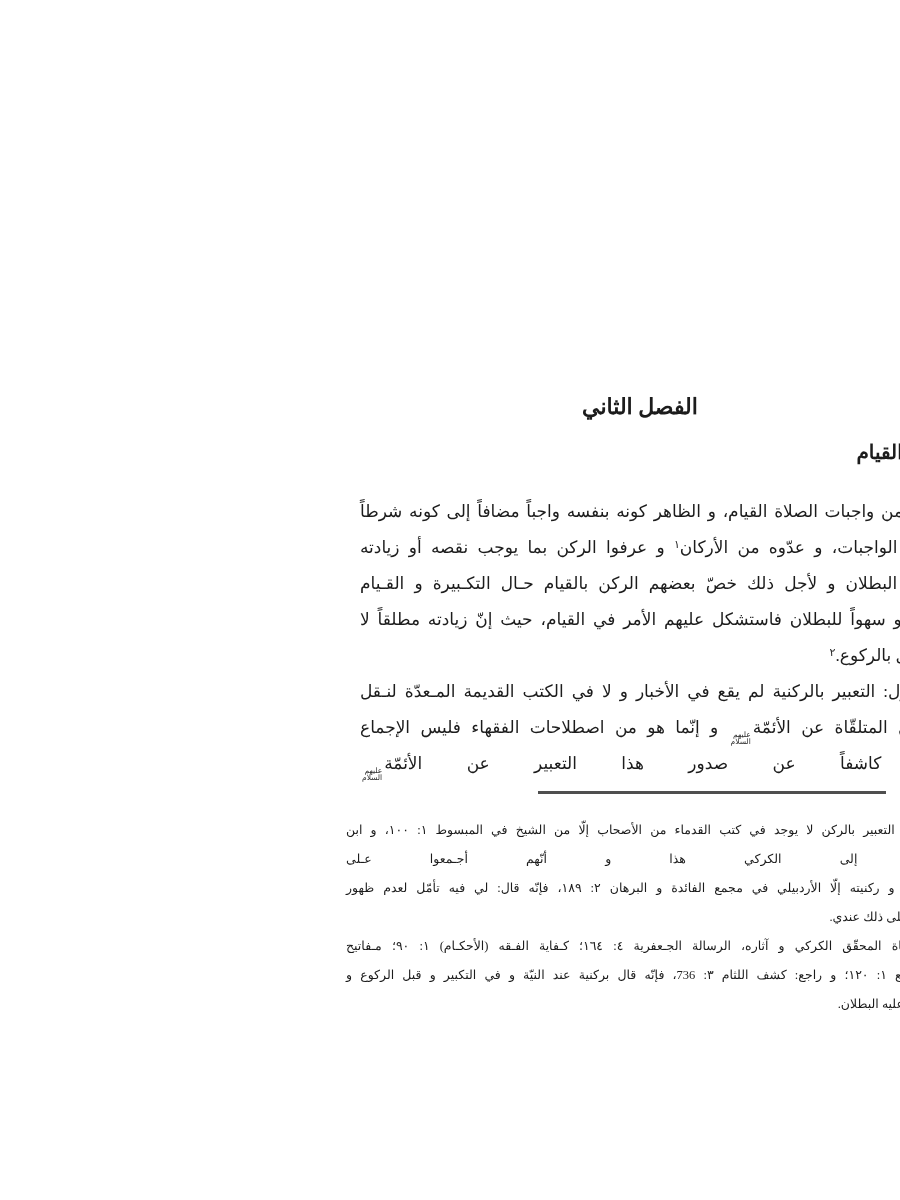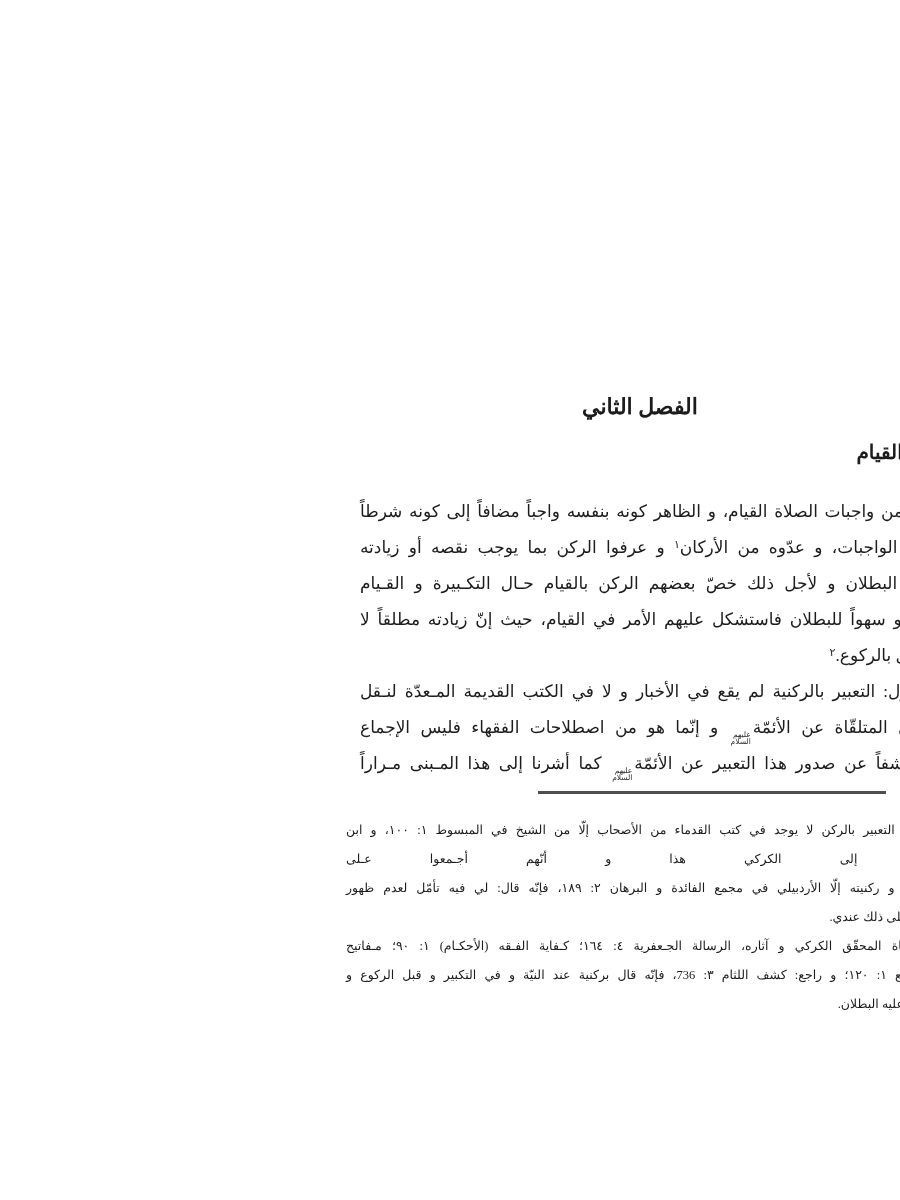--- a/index.html
+++ b/index.html
@@ -62,21 +62,21 @@
 
   <div class="para para2">
     <div class="line indent-b">أقول: التعبير بالركنية لم يقع في الأخبار و لا في الكتب القديمة المـعدّة لنـقل</div>
     <div class="line"><span>الاُصول المتلقّاة عن الأئمّة</span><span class="hon">
           <span>عليهم</span>
           <span>السلام</span>
         </span><span> و إنّما هو من اصطلاحات الفقهاء فليس الإجماع</span></div>
     <div class="line"><span>فيه كاشفاً عن صدور هذا التعبير عن الأئمّة</span><span class="hon">
           <span>عليهم</span>
           <span>السلام</span>
-        </span><span> كما أشرنا إلى هذا المـبنى مـراراً</span></div>
+        </span></div>
   </div>
 
   <div class="fnrule"></div>
 
   <div class="footnotes">
     <div>
       <div class="line">١ـ إنّ التعبير بالركن لا يوجد في كتب القدماء من الأصحاب إلّا من الشيخ في المبسوط ١: ١٠٠، و ابن</div>
       <div class="line"><span class="hon">
             <span>قدّس</span>
             <span>سرّه</span>

